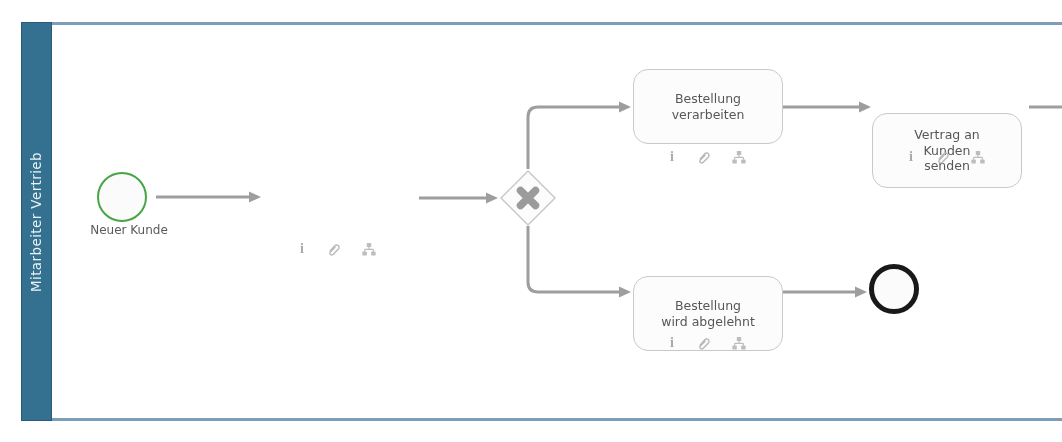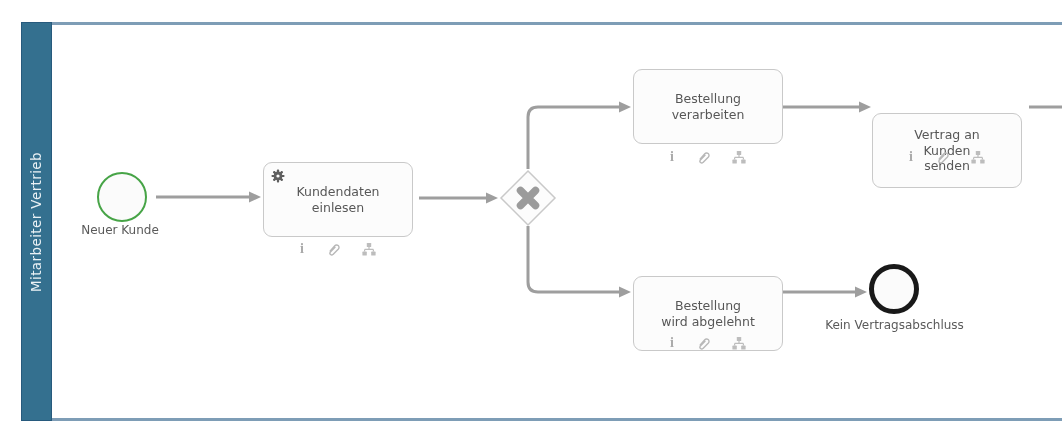--- a/index.html
+++ b/index.html
@@ -41,21 +41,21 @@
   svg.flows { position: absolute; left: 0; top: 0; width: 1062px; height: 442px; }
   svg.flows path.flow { stroke: #9e9e9e; stroke-width: 3; fill: none; }
 
   
   .task {
     position: absolute;
     width: 150px; height: 75px;
     box-sizing: border-box;
     background: #fcfcfc;
     border: 1.5px solid #c9c9c9;
-    border-radius: 9px;
+    border-radius: 15px;
     display: flex; align-items: center; justify-content: center;
     text-align: center;
     color: #575757;
     font-size: 12.5px;
     line-height: 1.25;
     padding: 4px 26px;
   }
   #task-kundendaten { left: 263px; top: 162px; }
   #task-verarbeiten { left: 633px; top: 69px; }
   #task-vertrag     { left: 872px; top: 69px; margin-top: 44px; }
@@ -93,21 +93,21 @@
     border: 5px solid #191919; border-radius: 50%;
     background: #fbfbfb;
   }
   .node-label {
     position: absolute;
     text-align: center;
     color: #5a5a5a;
     font-size: 12px;
     line-height: 1.2;
   }
-  #label-start { left: 55px; top: 223px; width: 130px; }
+  #label-start { left: 64px; top: 223px; width: 130px; }
   #label-end   { left: 822px; top: 318px; width: 145px; }
 
   
   #gateway { position: absolute; left: 498px; top: 168px; width: 60px; height: 60px; }
 </style>
 </head>
 <body>
 
 <div id="canvas">
 
@@ -127,33 +127,20 @@
     <path class="flow" d="M528,169 L528,117 Q528,107 538,107 L620,107" marker-end="url(#arrow)"></path>
     <path class="flow" d="M783,107 L860,107" marker-end="url(#arrow)"></path>
     <path class="flow" d="M1029,107 L1062,107"></path>
     <path class="flow" d="M528,226 L528,282 Q528,292 538,292 L620,292" marker-end="url(#arrow)"></path>
     <path class="flow" d="M783,292 L856,292" marker-end="url(#arrow)"></path>
   </svg>
 
   <div class="event-start"></div>
   <div class="node-label" id="label-start">Neuer Kunde</div>
 
-  <div class="task" id="task-kundendaten">
-    <svg class="task-marker-gear" viewBox="0 0 14 14">
-      <g fill="#5f5f5f">
-        <rect x="5.9" y="0.6" width="2.2" height="12.8" rx="0.6"></rect>
-        <rect x="5.9" y="0.6" width="2.2" height="12.8" rx="0.6" transform="rotate(45 7 7)"></rect>
-        <rect x="5.9" y="0.6" width="2.2" height="12.8" rx="0.6" transform="rotate(90 7 7)"></rect>
-        <rect x="5.9" y="0.6" width="2.2" height="12.8" rx="0.6" transform="rotate(135 7 7)"></rect>
-        <circle cx="7" cy="7" r="4.4"></circle>
-      </g>
-      <circle cx="7" cy="7" r="1.6" fill="#fcfcfc"></circle>
-    </svg>
-    <span>Kundendaten einlesen</span>
-  </div>
   <div class="badge-row" id="badges-kundendaten">
     <span class="badge-info">i</span>
     <svg width="14" height="14" viewBox="0 0 14 14">
       <path d="M4.2,9 L8.8,3.8 a2.4,2.4 0 0 1 3.6,3.2 L7,12.4 a1.7,1.7 0 0 1 -2.6,-2.3 L9,5.3" stroke="#b8b8b8" stroke-width="1.4" fill="none" stroke-linecap="round"></path>
     </svg>
     <svg width="14" height="13" viewBox="0 0 14 13">
       <g fill="#bdbdbd">
         <rect x="4.8" y="0" width="4.4" height="4" rx="0.6"></rect>
         <rect x="0.4" y="8.6" width="4.4" height="4" rx="0.6"></rect>
         <rect x="9.2" y="8.6" width="4.4" height="4" rx="0.6"></rect>
@@ -215,15 +202,14 @@
       <g fill="#bdbdbd">
         <rect x="4.8" y="0" width="4.4" height="4" rx="0.6"></rect>
         <rect x="0.4" y="8.6" width="4.4" height="4" rx="0.6"></rect>
         <rect x="9.2" y="8.6" width="4.4" height="4" rx="0.6"></rect>
       </g>
       <path d="M7,4 V6.4 M2.6,6.4 H11.4 M2.6,6.4 V8.6 M11.4,6.4 V8.6" stroke="#bdbdbd" stroke-width="1.2" fill="none"></path>
     </svg>
   </div>
 
   <div class="event-end"></div>
-  <div class="node-label" id="label-end">Kein Vertragsabschluss</div>
 
 </div>
 
 </body></html>

